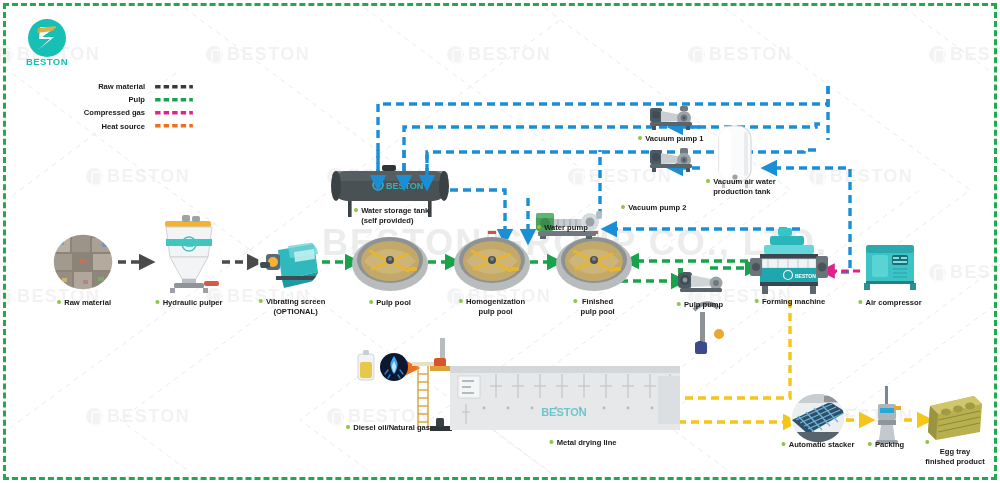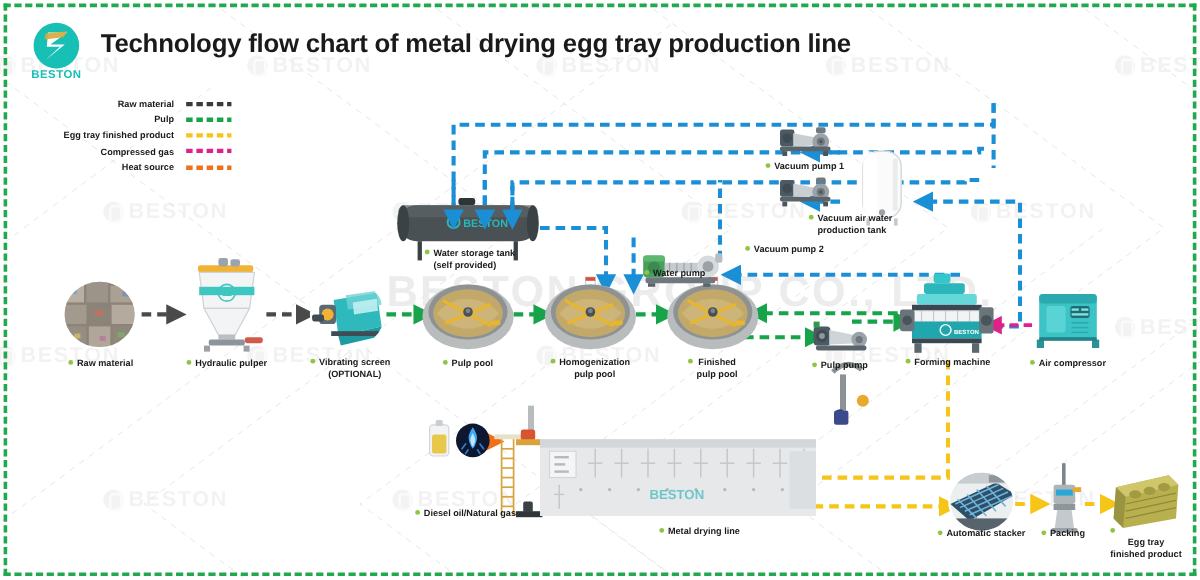--- a/index.html
+++ b/index.html
@@ -247,39 +247,32 @@
     </div>
 
   <div class="wm-big" style="left:322px; top:222px;">BESTON GROUP CO., LTD.</div>
 
   <svg class="logo" viewBox="0 0 54 52">
     <circle cx="27" cy="21" r="19" fill="#17bfb4"></circle>
     <path d="M20 10 L36 10 L22 20 L34 20 L18 33 L30 22 L19 22 Z" fill="#ffffff"></path>
     <path d="M18 11 L36 9 L33 14 L17 16 Z" fill="#d8a93a" opacity=".9"></path>
     <text x="27" y="48" font-family="'Liberation Sans',sans-serif" font-size="9.5" font-weight="700" fill="#17bfb4" text-anchor="middle" letter-spacing="0.4">BESTON</text>
   </svg>
-  <div class="title">Technology flow chart of metal drying egg tray production line</div>
 
   <div class="legend">
     <div class="legend-row">
       <span class="legend-label">Raw material</span>
       <svg class="legend-swatch" viewBox="0 0 44 4">
           <line x1="1" y1="2" x2="43" y2="2" stroke="#3a3a3a" stroke-width="4" stroke-dasharray="6 3.5"></line>
         </svg>
     </div>
     <div class="legend-row">
       <span class="legend-label">Pulp</span>
       <svg class="legend-swatch" viewBox="0 0 44 4">
           <line x1="1" y1="2" x2="43" y2="2" stroke="#16a34a" stroke-width="4" stroke-dasharray="6 3.5"></line>
-        </svg>
-    </div>
-    <div class="legend-row">
-      <span class="legend-label">Egg tray finished product</span>
-      <svg class="legend-swatch" viewBox="0 0 44 4">
-          <line x1="1" y1="2" x2="43" y2="2" stroke="#f5c518" stroke-width="4" stroke-dasharray="6 3.5"></line>
         </svg>
     </div>
     <div class="legend-row">
       <span class="legend-label">Compressed gas</span>
       <svg class="legend-swatch" viewBox="0 0 44 4">
           <line x1="1" y1="2" x2="43" y2="2" stroke="#e0218a" stroke-width="4" stroke-dasharray="6 3.5"></line>
         </svg>
     </div>
     <div class="legend-row">
       <span class="legend-label">Heat source</span>
@@ -658,21 +651,21 @@
   </div>
 
   <svg class="node" style="left:716px; top:122px;" width="38" height="68" viewBox="0 0 38 68">
     <rect x="3" y="4" width="32" height="56" rx="13" fill="#fbfbfb" stroke="#d4d8da" stroke-width="1.2"></rect>
     <rect x="3" y="4" width="12" height="56" rx="10" fill="#ffffff" opacity=".85"></rect>
     <rect x="28" y="10" width="4" height="44" rx="2" fill="#e9ecee"></rect>
     <circle cx="19" cy="55" r="2.6" fill="#9aa2a8"></circle>
     <rect x="6" y="60" width="3" height="6" fill="#c6cacd"></rect>
     <rect x="29" y="60" width="3" height="6" fill="#c6cacd"></rect>
   </svg>
-  <div class="node-cap" style="left:674px; top:177px;justify-content:space-between;">
+  <div class="node-cap" style="left:706px; top:177px;justify-content:space-between;">
     <span class="dot"></span>
     <span class="cap-txt">
       <span>Vacuum air water</span>
       <span class="l2">production tank</span>
     </span>
   </div>
 
   <svg class="node" style="left:352px; top:350px;" width="64" height="34" viewBox="0 0 64 34">
     <rect x="6" y="4" width="16" height="26" rx="3" fill="#f2f3f4" stroke="#d2d6d8" stroke-width="1"></rect>
     <rect x="8" y="12" width="12" height="16" rx="2" fill="#e8c84a"></rect>

